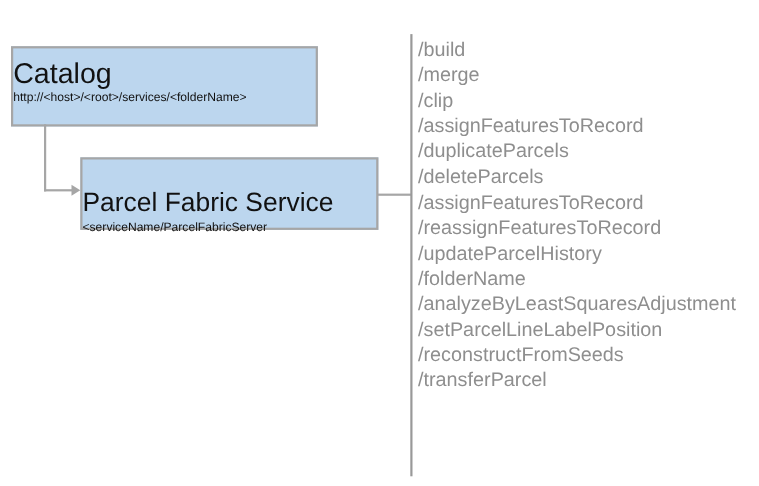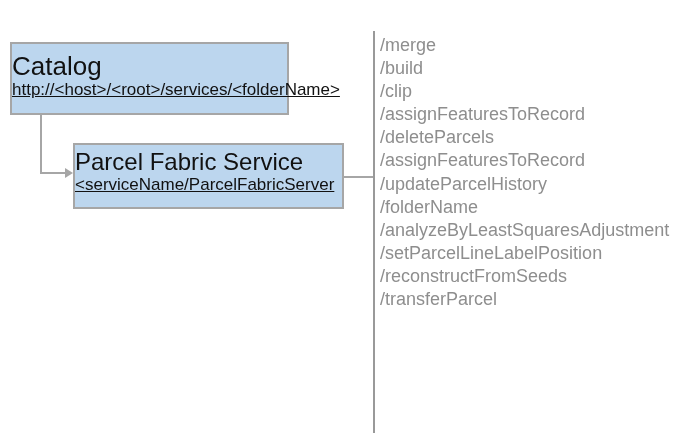--- a/index.html
+++ b/index.html
@@ -27,38 +27,37 @@
     top: 42px;
     width: 279px;
     height: 73px;
     padding-top: 7px;
   }
   .box-service {
     left: 73px;
     top: 143px;
     width: 271px;
     height: 66px;
-    padding-top: 3px;
+    padding-top: 26px;
   }
   .box-title {
     color: #111111;
     font-size: 26px;
     line-height: 30px;
     white-space: nowrap;
   }
   .box-service .box-title {
     font-size: 24px;
     line-height: 28px;
   }
   .box-subtitle {
     color: #111111;
-    font-size: 17px;
+    font-size: 11px;
     line-height: 17px;
     white-space: nowrap;
-    text-decoration: underline;
   }
   .connector {
     position: absolute;
     background: #a6a6a6;
   }
   .conn-v1 { left: 40px; top: 113px; width: 2px;  height: 61px; }
   .conn-h1 { left: 40px; top: 172px; width: 26px; height: 2px; }
   .conn-h2 { left: 343px; top: 176px; width: 31px; height: 2px; }
   .arrowhead {
     position: absolute;
@@ -108,26 +107,28 @@
   <div class="box box-service">
     <div class="box-title">Parcel Fabric Service</div>
     <div class="box-subtitle">&lt;serviceName/ParcelFabricServer</div>
   </div>
 
   <div class="connector conn-h2"></div>
 
   <div class="divider"></div>
 
   <div class="ops">
+      <div class="op-item">/build</div>
       <div class="op-item">/merge</div>
-      <div class="op-item">/build</div>
       <div class="op-item">/clip</div>
       <div class="op-item">/assignFeaturesToRecord</div>
+      <div class="op-item">/duplicateParcels</div>
       <div class="op-item">/deleteParcels</div>
       <div class="op-item">/assignFeaturesToRecord</div>
+      <div class="op-item">/reassignFeaturesToRecord</div>
       <div class="op-item">/updateParcelHistory</div>
       <div class="op-item">/folderName</div>
       <div class="op-item">/analyzeByLeastSquaresAdjustment</div>
       <div class="op-item">/setParcelLineLabelPosition</div>
       <div class="op-item">/reconstructFromSeeds</div>
       <div class="op-item">/transferParcel</div>
     </div>
 
 </div>
 

